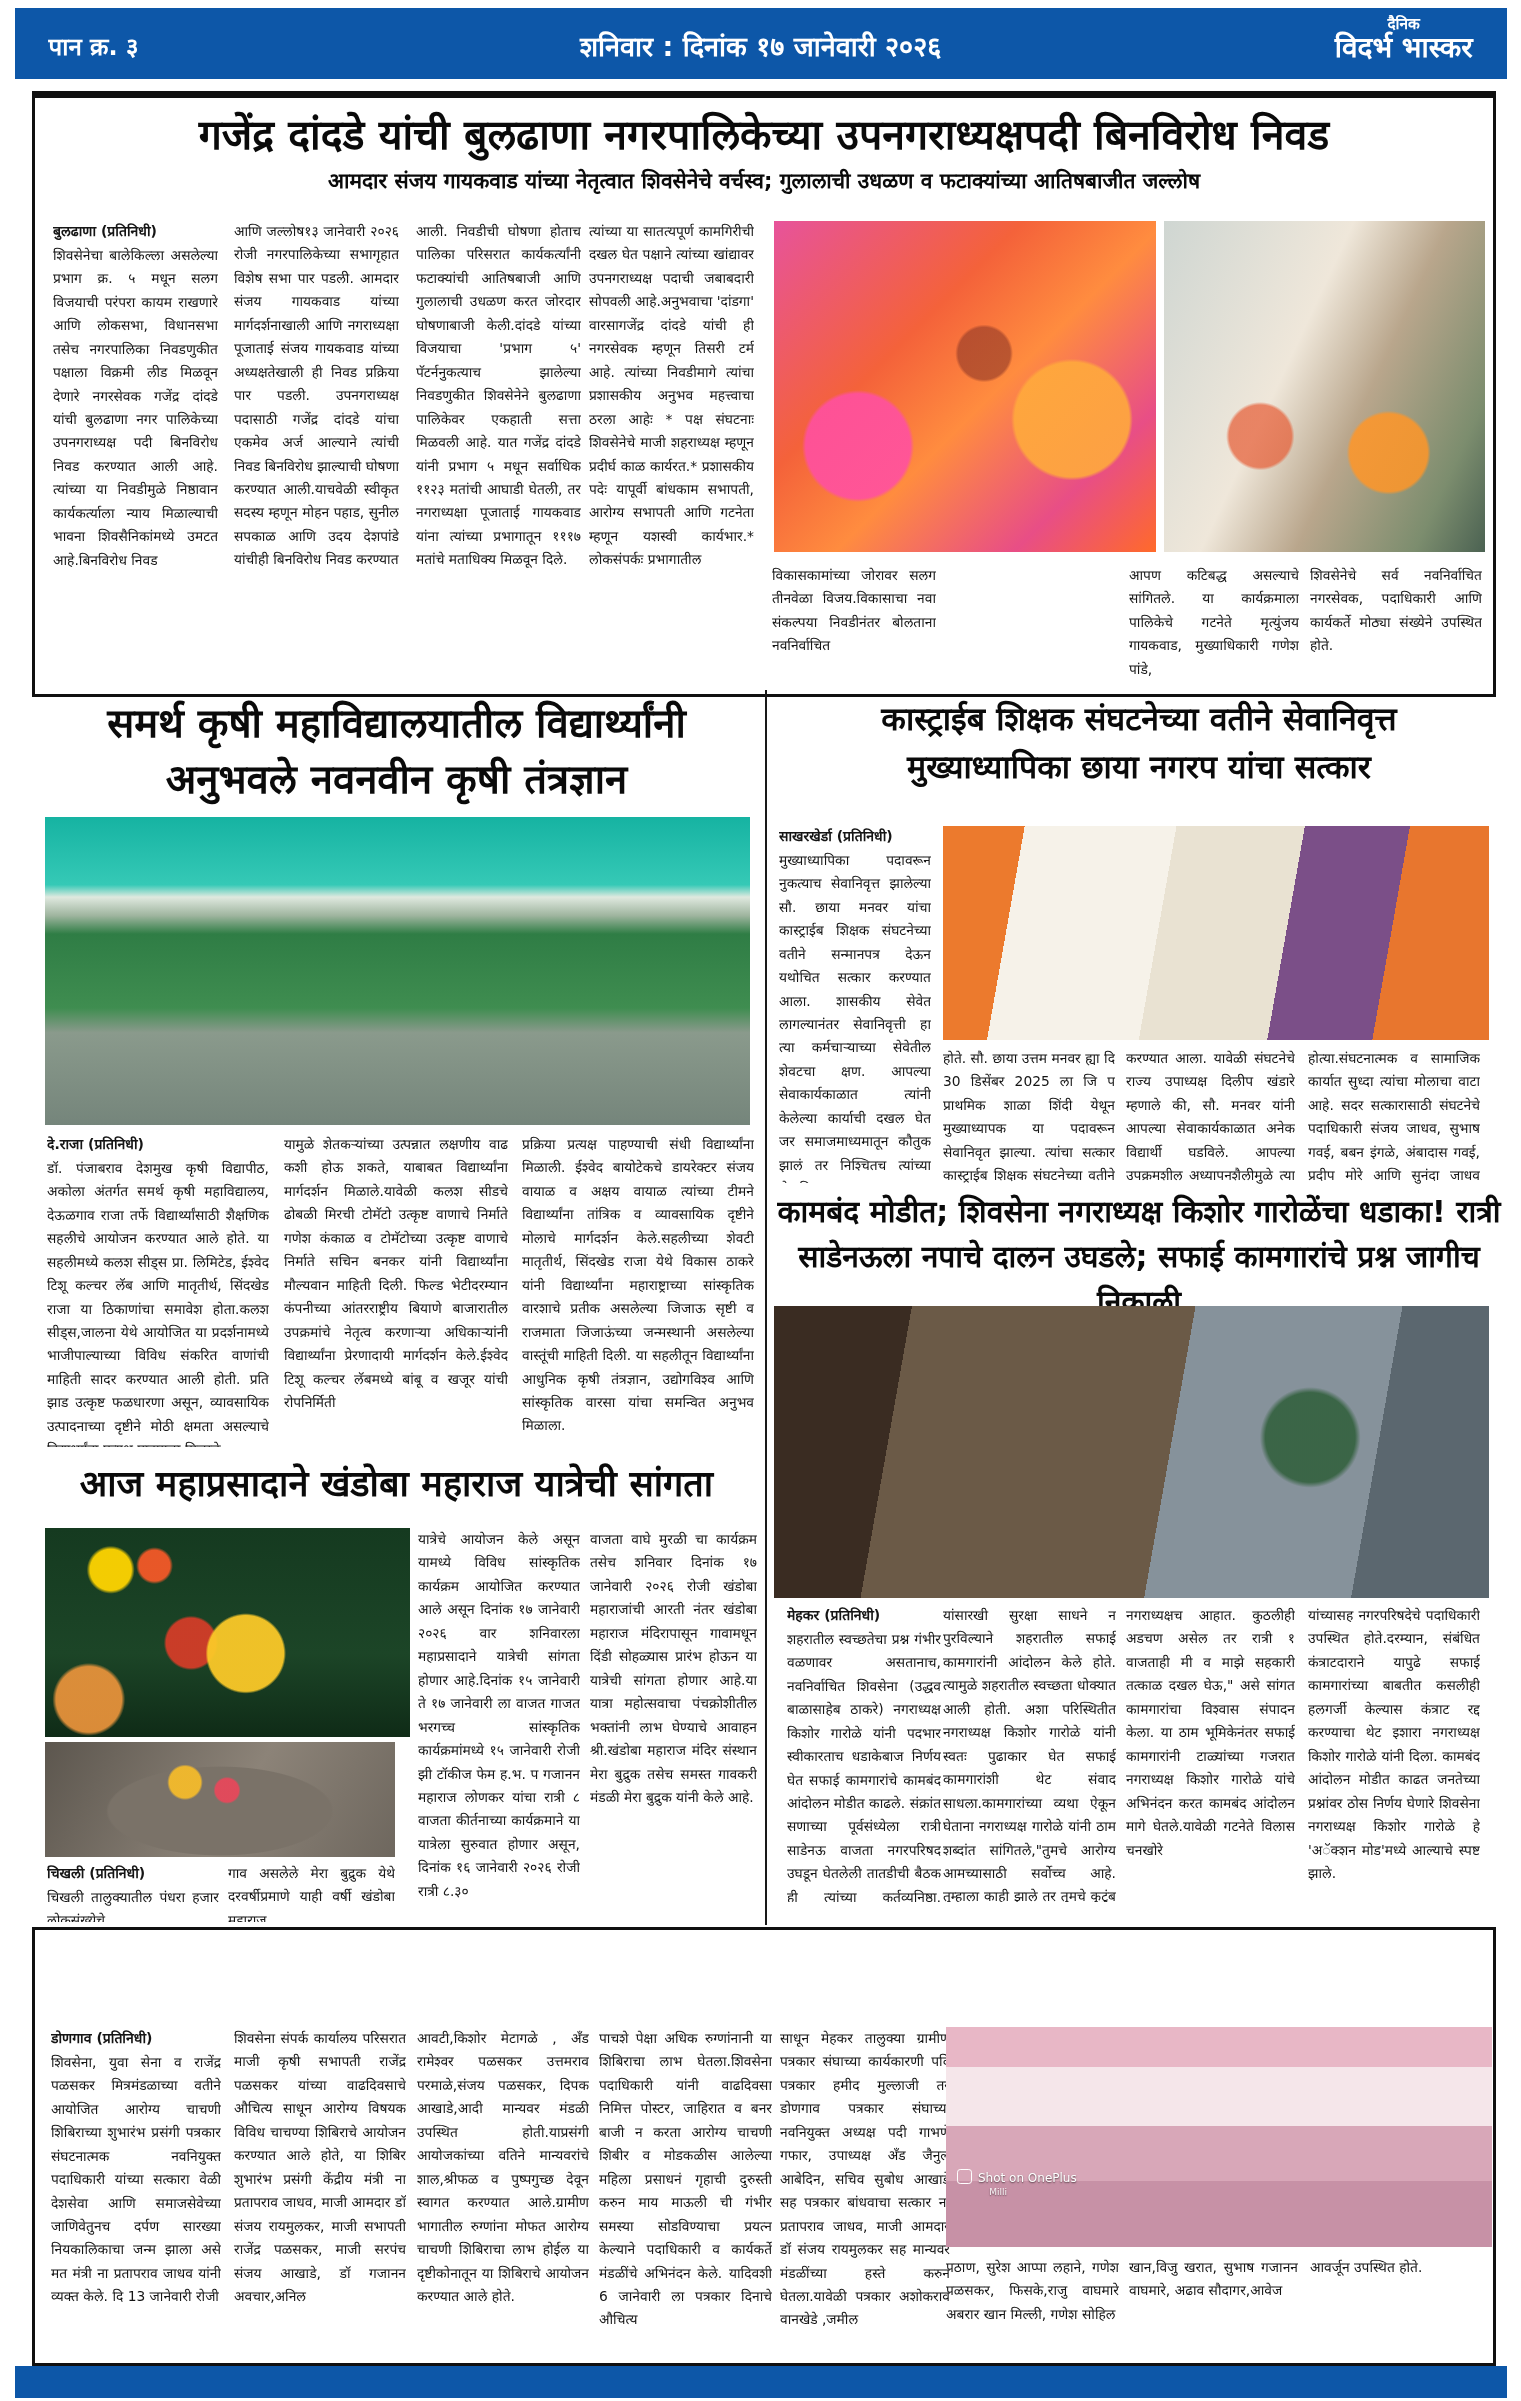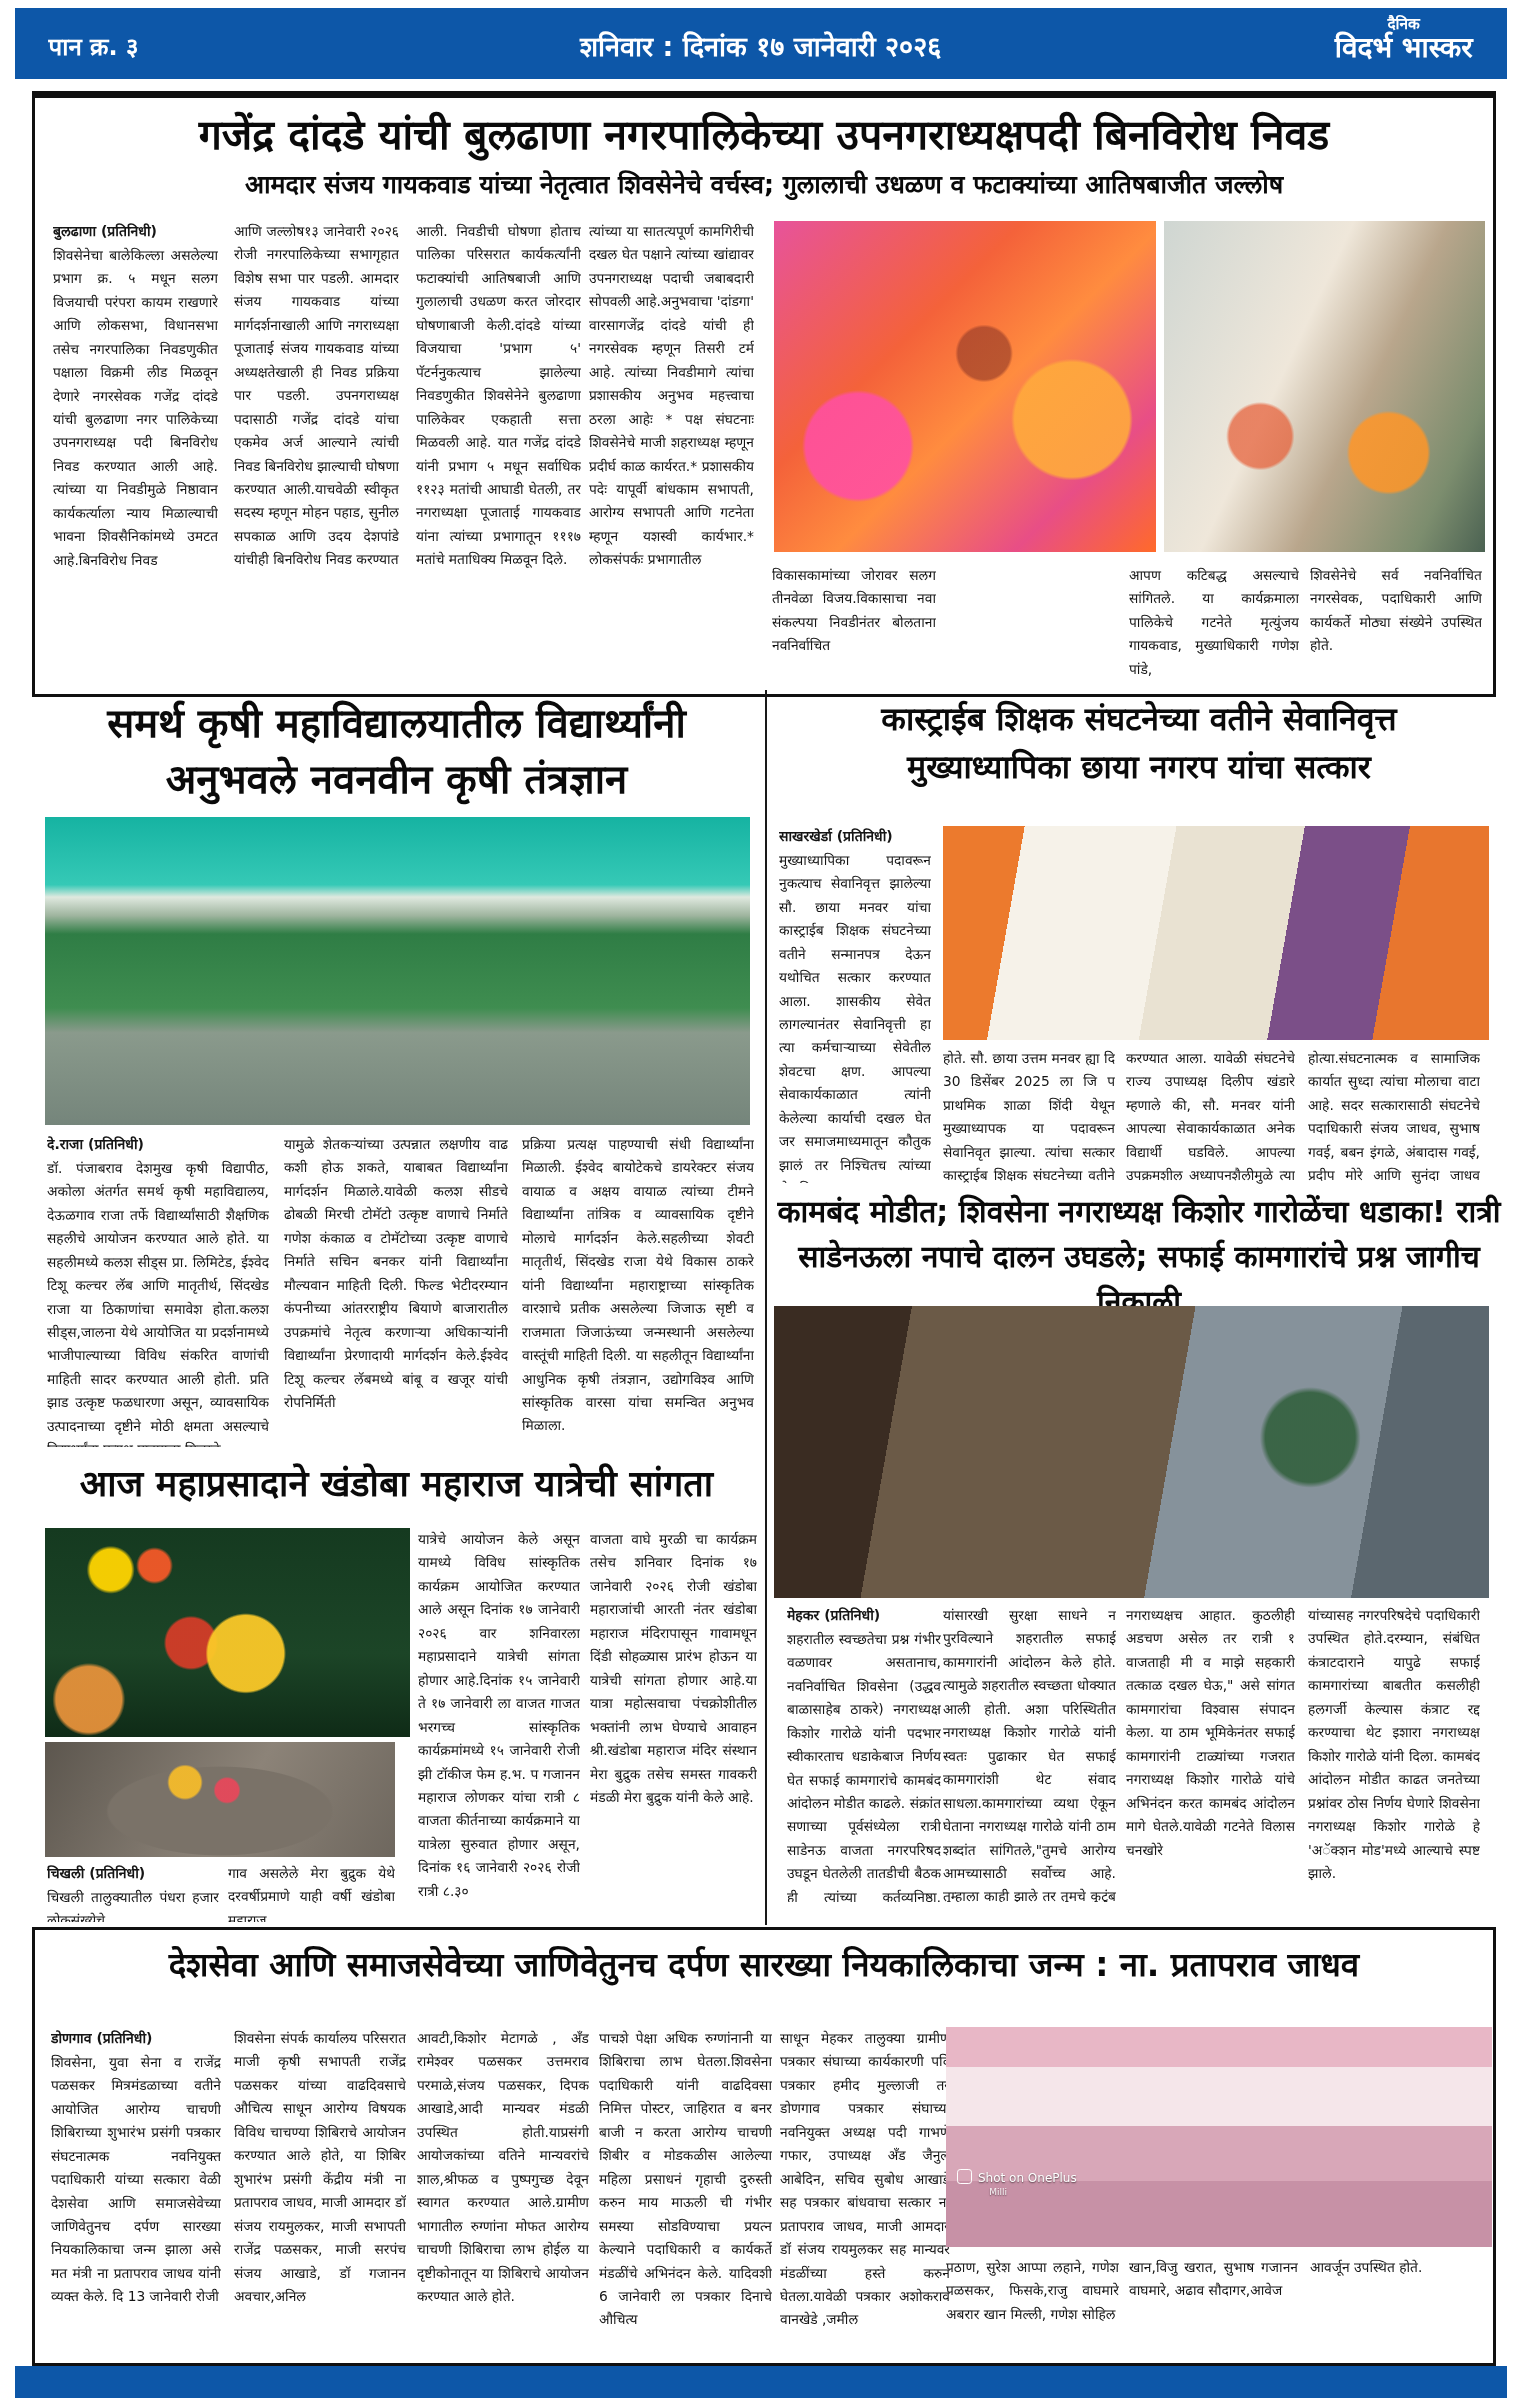--- a/index.html
+++ b/index.html
@@ -9,21 +9,21 @@
   .topbar .pageno{position:absolute;left:34px;top:21px;font-size:24px;font-weight:bold;}
   .topbar .dateline{position:absolute;left:0;right:0;top:19.4px;text-align:center;font-size:27px;font-weight:bold;}
   .topbar .brand{position:absolute;right:34px;top:8px;text-align:center;line-height:1.1;}
   .topbar .brand .b1{display:block;font-size:15.4px;font-weight:bold;}
   .topbar .brand .b2{display:block;font-size:28px;font-weight:bold;}
   .abox{position:absolute;background:#fff;}
   .a1box{left:32px;top:91px;width:1458px;height:596px;border:3.2px solid #101010;border-top:7.3px solid #101010;}
   .a6box{left:32px;top:1927px;width:1458px;height:433px;border:3.2px solid #101010;}
   .headline{position:absolute;text-align:center;font-weight:bold;color:#0a0a0a;white-space:nowrap;overflow:hidden;}
   .h-a1{left:0;right:0;top:6.5px;font-size:41px;}
-  .h-a1sub{left:0;right:0;top:68px;font-size:25px;}
+  .h-a1sub{left:0;right:0;top:68px;font-size:21px;}
   .h-a2{left:32px;top:695px;width:729px;font-size:40px;line-height:1.4;white-space:normal;}
   .h-a3{left:771px;top:695px;width:736px;font-size:32px;line-height:1.5;white-space:normal;}
   .h-a4{left:771px;top:1189px;width:736px;font-size:30px;line-height:1.5;white-space:normal;}
   .h-a5{left:32px;top:1458px;width:729px;font-size:36px;}
   .h-a6{left:0;right:0;top:11.3px;font-size:33px;}
   .col{position:absolute;font-size:13.8px;line-height:1.7;text-align:justify;overflow:hidden;color:#151515;}
   .byline{font-weight:bold;display:block;font-size:14px;}
   .photo{position:absolute;overflow:hidden;}
   .ph-crowd{background:
     radial-gradient(circle at 22% 68%, rgba(255,80,160,.9) 0 14%, transparent 15%),
@@ -140,21 +140,20 @@
   <div class="photo ph-shivling" style="left:45px;top:1742px;width:350px;height:115px;"></div>
   <div class="col" style="left:418px;top:1528px;width:162px;height:389px;">यात्रेचे आयोजन केले असून यामध्ये विविध सांस्कृतिक कार्यक्रम आयोजित करण्यात आले असून दिनांक १७ जानेवारी २०२६ वार शनिवारला महाप्रसादाने यात्रेची सांगता होणार आहे.दिनांक १५ जानेवारी ते १७ जानेवारी ला वाजत गाजत भरगच्च सांस्कृतिक कार्यक्रमांमध्ये १५ जानेवारी रोजी झी टॉकीज फेम ह.भ. प गजानन महाराज लोणकर यांचा रात्री ८ वाजता कीर्तनाच्या कार्यक्रमाने या यात्रेला सुरुवात होणार असून, दिनांक १६ जानेवारी २०२६ रोजी रात्री ८.३०</div>
   <div class="col" style="left:590px;top:1528px;width:167px;height:389px;">वाजता वाघे मुरळी चा कार्यक्रम तसेच शनिवार दिनांक १७ जानेवारी २०२६ रोजी खंडोबा महाराजांची आरती नंतर खंडोबा महाराज मंदिरापासून गावामधून दिंडी सोहळ्यास प्रारंभ होऊन या यात्रेची सांगता होणार आहे.या यात्रा महोत्सवाचा पंचक्रोशीतील भक्तांनी लाभ घेण्याचे आवाहन श्री.खंडोबा महाराज मंदिर संस्थान मेरा बुद्रुक तसेच समस्त गावकरी मंडळी मेरा बुद्रुक यांनी केले आहे.</div>
   <div class="col" style="left:47px;top:1862px;width:172px;height:60px;">
     <span class="byline">चिखली (प्रतिनिधी)</span>
     <span>चिखली तालुक्यातील पंधरा हजार लोकसंख्येचे</span>
   </div>
   <div class="col" style="left:228px;top:1862px;width:167px;height:60px;">गाव असलेले मेरा बुद्रुक येथे दरवर्षीप्रमाणे याही वर्षी खंडोबा महाराज</div>
 
   <div class="abox a6box">
-    <div class="headline h-a6">देशसेवा आणि समाजसेवेच्या जाणिवेतुनच दर्पण सारख्या नियकालिकाचा जन्म : ना. प्रतापराव जाधव</div>
     <div class="col" style="left:16px;top:97px;width:170px;height:324px;">
       <span class="byline">डोणगाव (प्रतिनिधी)</span>
       <span>शिवसेना, युवा सेना व राजेंद्र पळसकर मित्रमंडळाच्या वतीने आयोजित आरोग्य चाचणी शिबिराच्या शुभारंभ प्रसंगी पत्रकार संघटनात्मक नवनियुक्त पदाधिकारी यांच्या सत्कारा वेळी देशसेवा आणि समाजसेवेच्या जाणिवेतुनच दर्पण सारख्या नियकालिकाचा जन्म झाला असे मत मंत्री ना प्रतापराव जाधव यांनी व्यक्त केले. दि 13 जानेवारी रोजी</span>
     </div>
     <div class="col" style="left:199px;top:97px;width:172px;height:324px;">शिवसेना संपर्क कार्यालय परिसरात माजी कृषी सभापती राजेंद्र पळसकर यांच्या वाढदिवसाचे औचित्य साधून आरोग्य विषयक विविध चाचण्या शिबिराचे आयोजन करण्यात आले होते, या शिबिर शुभारंभ प्रसंगी केंद्रीय मंत्री ना प्रतापराव जाधव, माजी आमदार डॉ संजय रायमुलकर, माजी सभापती राजेंद्र पळसकर, माजी सरपंच संजय आखाडे, डॉ गजानन अवचार,अनिल</div>
     <div class="col" style="left:382px;top:97px;width:172px;height:324px;">आवटी,किशोर मेटागळे , अँड रामेश्वर पळसकर उत्तमराव परमाळे,संजय पळसकर, दिपक आखाडे,आदी मान्यवर मंडळी उपस्थित होती.याप्रसंगी आयोजकांच्या वतिने मान्यवरांचे शाल,श्रीफळ व पुष्पगुच्छ देवून स्वागत करण्यात आले.ग्रामीण भागातील रुग्णांना मोफत आरोग्य चाचणी शिबिराचा लाभ होईल या दृष्टीकोनातून या शिबिराचे आयोजन करण्यात आले होते.</div>
     <div class="col" style="left:564px;top:97px;width:173px;height:324px;">पाचशे पेक्षा अधिक रुग्णांनानी या शिबिराचा लाभ घेतला.शिवसेना पदाधिकारी यांनी वाढदिवसा निमित्त पोस्टर, जाहिरात व बनर बाजी न करता आरोग्य चाचणी शिबीर व मोडकळीस आलेल्या महिला प्रसाधनं गृहाची दुरुस्ती करुन माय माऊली ची गंभीर समस्या सोडविण्याचा प्रयत्न केल्याने पदाधिकारी व कार्यकर्ते मंडळींचे अभिनंदन केले. यादिवशी 6 जानेवारी ला पत्रकार दिनाचे औचित्य</div>
     <div class="col" style="left:745px;top:97px;width:170px;height:324px;">साधून मेहकर तालुक्या ग्रामीण पत्रकार संघाच्या कार्यकारणी पदि पत्रकार हमीद मुल्लाजी तर डोणगाव पत्रकार संघाच्या नवनियुक्त अध्यक्ष पदी गाभणे गफार, उपाध्यक्ष अँड जैनुल आबेदिन, सचिव सुबोध आखाडे सह पत्रकार बांधवाचा सत्कार ना प्रतापराव जाधव, माजी आमदार डॉ संजय रायमुलकर सह मान्यवर मंडळींच्या हस्ते करुन घेतला.यावेळी पत्रकार अशोकराव वानखेडे ,जमील</div>
 
     <div class="photo ph-event" style="left:911px;top:97px;width:546px;height:220px;">

